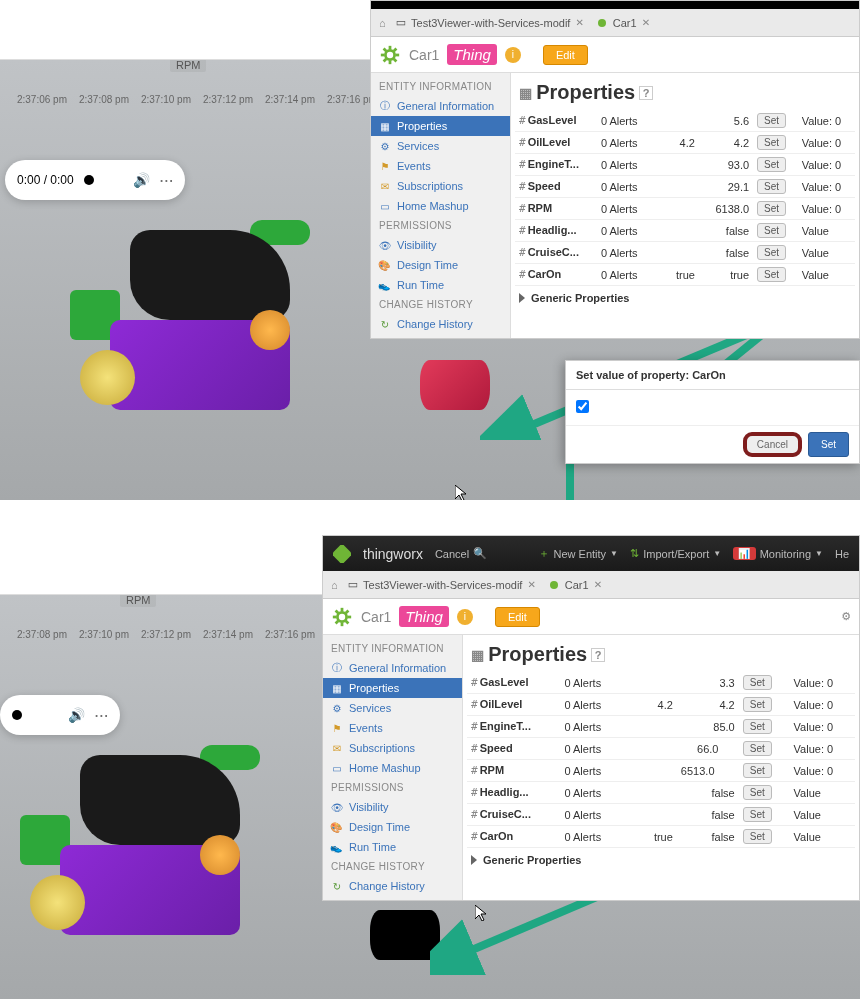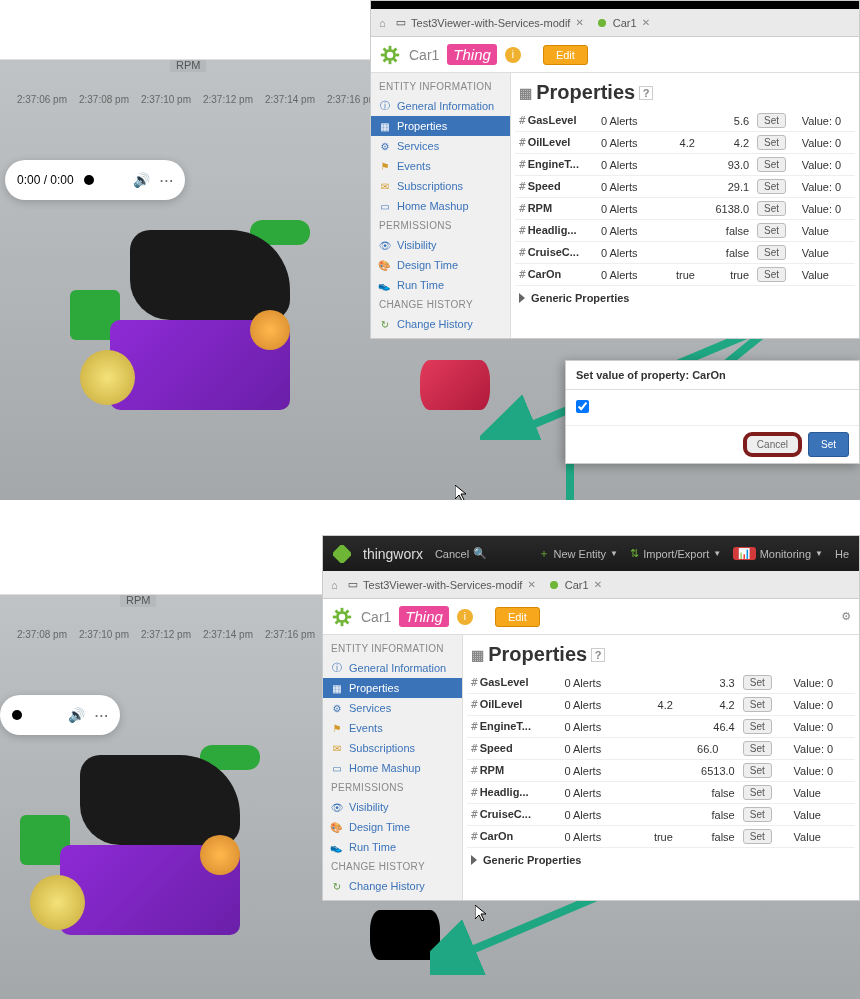--- a/index.html
+++ b/index.html
@@ -475,37 +475,37 @@
                   <td>0 Alerts</td>
                   <td style="text-align:right;min-width:40px;">4.2</td>
                   <td style="text-align:right;min-width:45px;">4.2</td>
                   <td><button class="set-btn">Set</button></td>
                   <td>Value: 0</td>
                 </tr>
                 <tr>
                   <td><span class="hash">#</span><b>EngineT...</b></td>
                   <td>0 Alerts</td>
                   <td style="text-align:right;min-width:40px;"></td>
-                  <td style="text-align:right;min-width:45px;">46.4</td>
+                  <td style="text-align:right;min-width:45px;">85.0</td>
                   <td><button class="set-btn">Set</button></td>
                   <td>Value: 0</td>
                 </tr>
                 <tr>
                   <td><span class="hash">#</span><b>Speed</b></td>
                   <td>0 Alerts</td>
                   <td style="text-align:right;min-width:40px;"></td>
                   <td style="text-align:center;min-width:45px;">66.0</td>
                   <td><button class="set-btn">Set</button></td>
                   <td>Value: 0</td>
                 </tr>
                 <tr>
                   <td><span class="hash">#</span><b>RPM</b></td>
                   <td>0 Alerts</td>
                   <td style="text-align:right;min-width:40px;"></td>
-                  <td style="text-align:right;min-width:45px;">6513.0</td>
+                  <td style="text-align:left;min-width:45px;">6513.0</td>
                   <td><button class="set-btn">Set</button></td>
                   <td>Value: 0</td>
                 </tr>
                 <tr>
                   <td><span class="hash">#</span><b>Headlig...</b></td>
                   <td>0 Alerts</td>
                   <td style="text-align:right;min-width:40px;"></td>
                   <td style="text-align:right;min-width:45px;">false</td>
                   <td><button class="set-btn">Set</button></td>
                   <td>Value</td>

